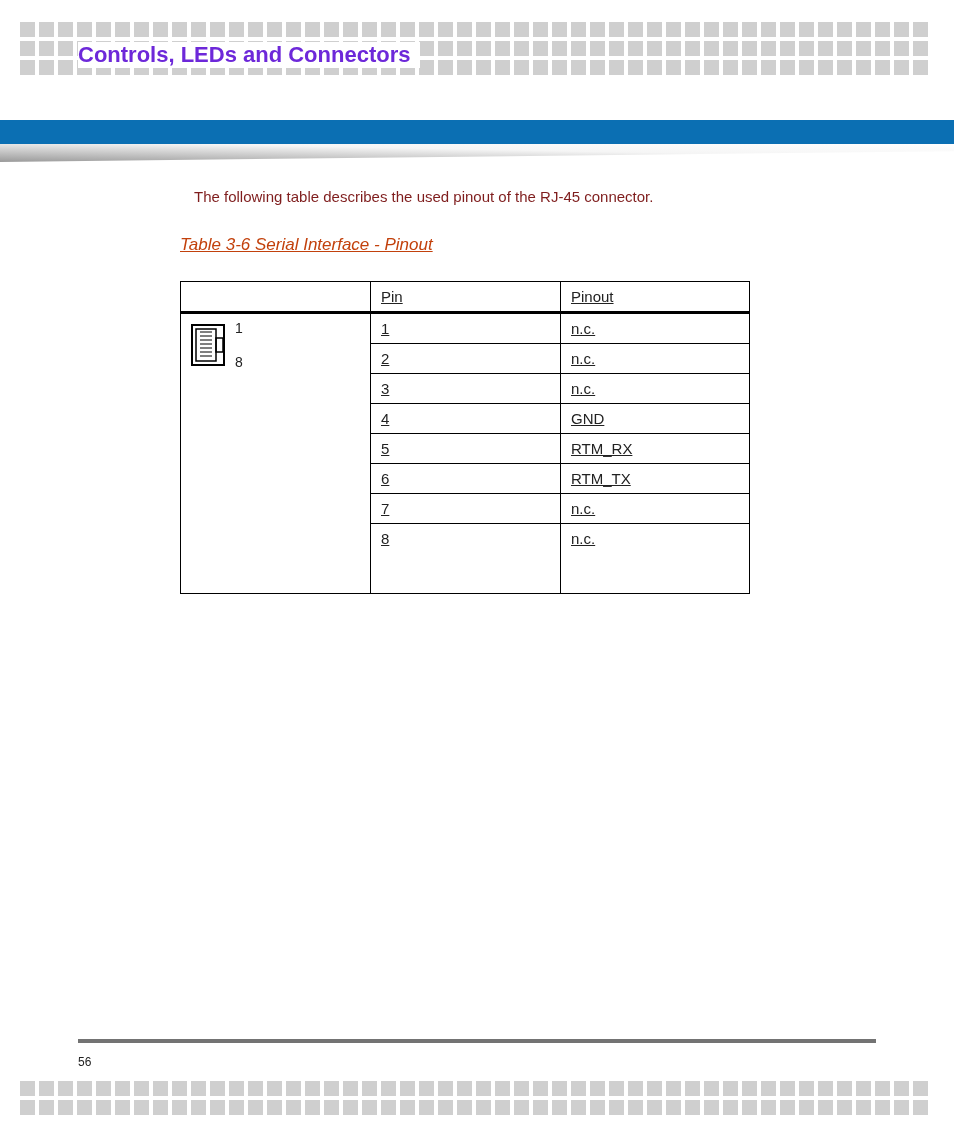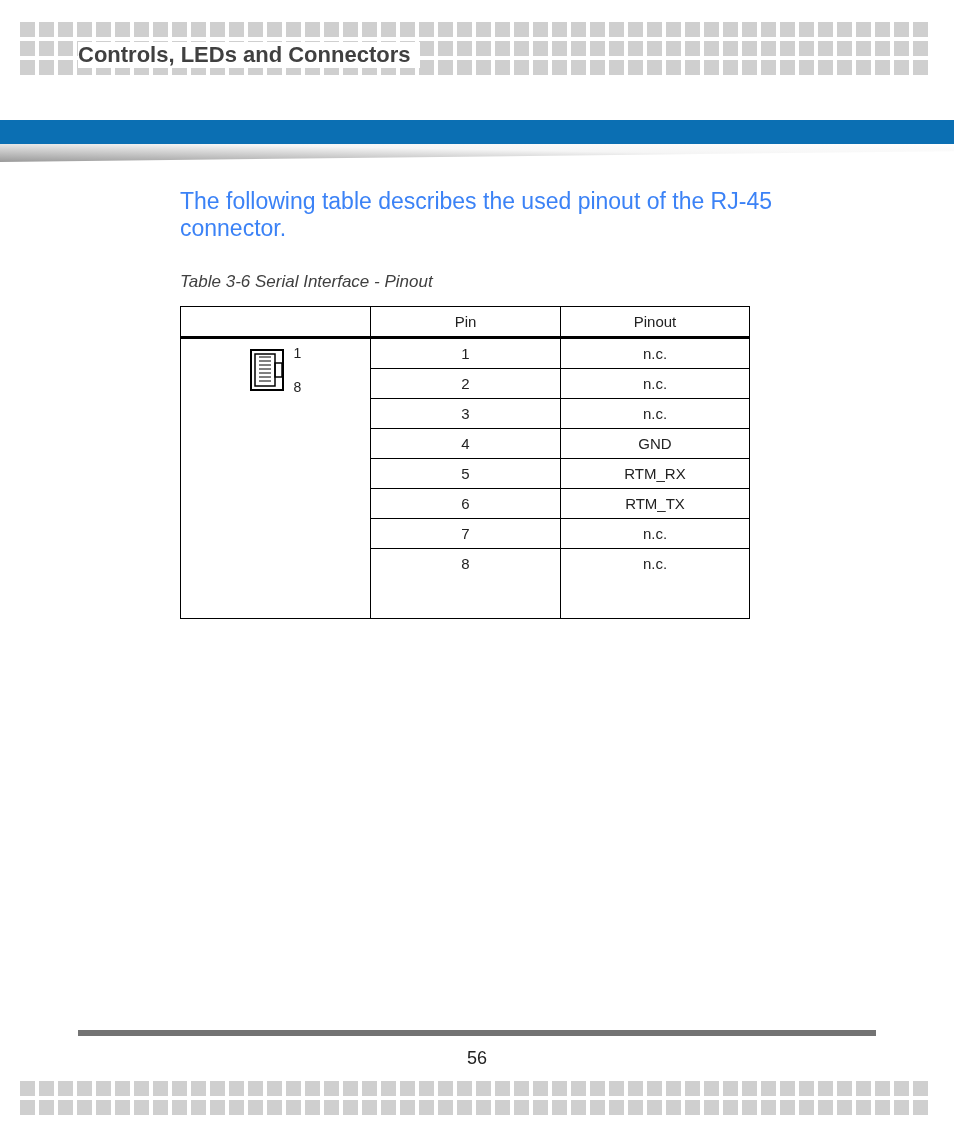--- a/index.html
+++ b/index.html
@@ -19,21 +19,21 @@
   .dots-top { top: 22px; }
   .dots-bottom { bottom: 30px; }
   .dot-row { display: flex; gap: 4px; padding: 0 20px; }
   .dot-row .sq {
     width: 15px; height: 15px; background: #cfcfcf;
   }
   .chapter-title {
     position: absolute;
     top: 42px;
     left: 78px;
-    color: #404040;
+    color: #6d28d9;
     font-weight: 700;
     font-size: 22px;
     background: #fff;
     padding: 0 10px 0 0;
     z-index: 5;
   }
   .blue-bar {
     position: absolute;
     top: 120px; left: 0; right: 0;
     height: 24px;
@@ -46,40 +46,43 @@
     background: linear-gradient(to top right, #9a9a9a 0%, #f5f5f5 60%, #ffffff 100%);
     clip-path: polygon(0 0, 100% 0, 100% 40%, 0 100%);
   }
   .content {
     position: absolute;
     top: 188px;
     left: 180px;
     right: 90px;
   }
   .intro {
-    font-size: 23px;
-    color: #3b82f6;
+    font-size: 15px;
+    color: #7f1d1d;
     margin-bottom: 30px;
+    margin-left: 14px;
   }
   .caption {
-    color: #404040;
+    color: #c2410c;
     font-style: italic;
     font-size: 17px;
-    margin-bottom: 14px;
+    margin-bottom: 26px;
+    text-decoration: underline;
   }
   table.pinout {
     border-collapse: collapse;
     width: 570px;
     font-size: 15px;
     color: #222;
   }
   table.pinout th, table.pinout td {
     border: 1px solid #000;
     padding: 6px 10px;
-    text-align: center;
+    text-align: left;
+    text-decoration: underline;
   }
   table.pinout thead tr { border-bottom: 3px solid #000; }
   table.pinout th { font-weight: 400; }
   td.diagram {
     vertical-align: top;
     text-align: center;
     padding-top: 28px;
   }
   .rj45 {
     display: inline-flex;
@@ -87,24 +90,24 @@
     gap: 10px;
   }
   .rj45 svg { display: block; }
   .rj45 .labels { display:flex; flex-direction: column; gap: 18px; font-size: 14px; }
   tr.lastrow td { height: 70px; vertical-align: top; }
   .footer {
     position: absolute;
     bottom: 76px;
     left: 78px; right: 78px;
     display: flex;
-    justify-content: center;
-    font-size: 18px;
+    justify-content: flex-start;
+    font-size: 12px;
     color: #222;
-    border-top: 6px solid #737373;
+    border-top: 4px solid #737373;
     padding-top: 12px;
   }
 </style>
 </head>
 <body>
 
 <div class="dots-top">
   <div class="dot-row" id="dot-row-t1">
       <div class="sq"></div>
       <div class="sq"></div>

